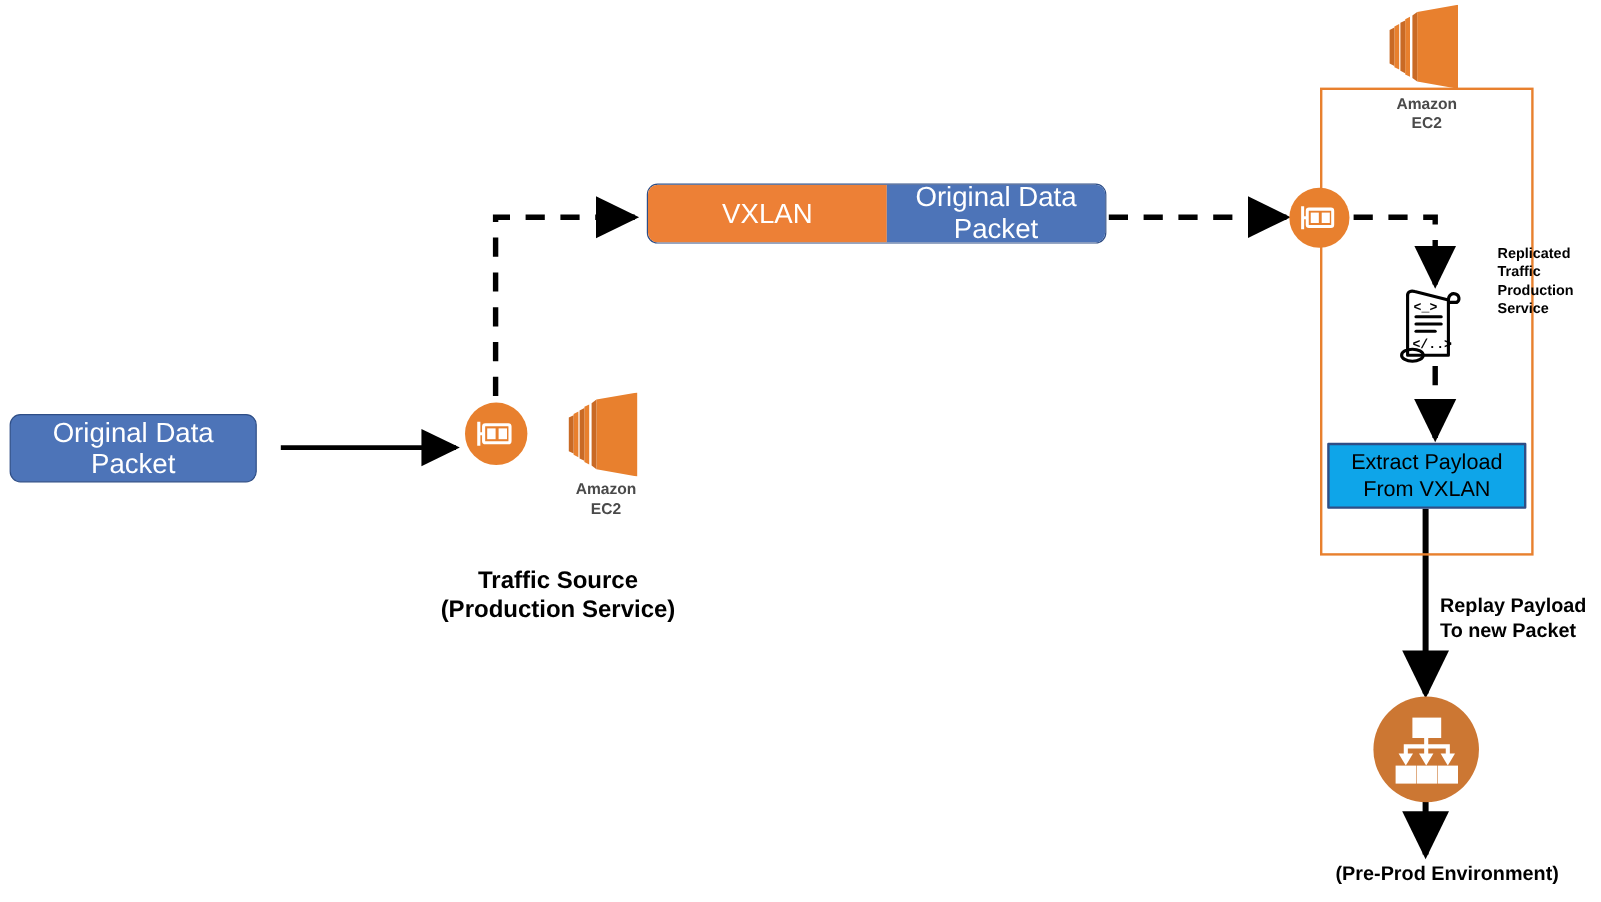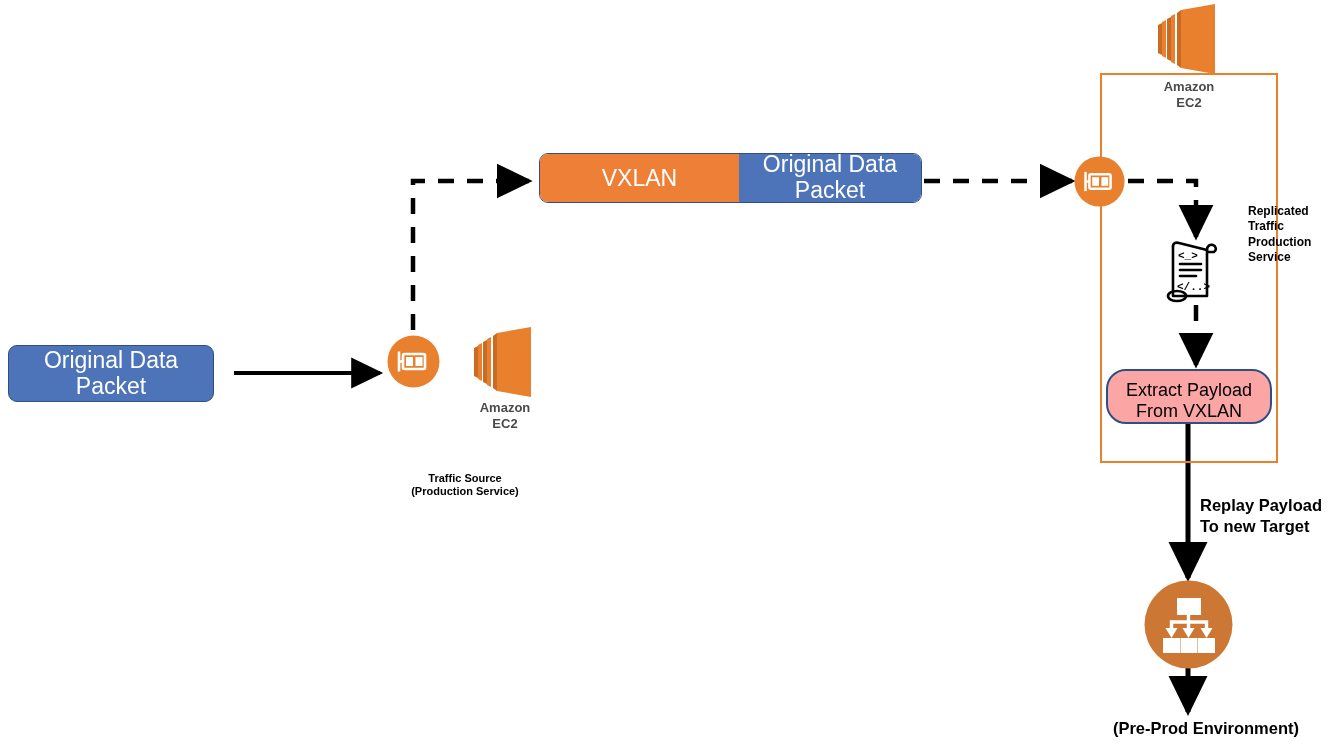--- a/index.html
+++ b/index.html
@@ -63,25 +63,25 @@
 
   
   .ec2-container {
     border: 2.5px solid #E8802E;
     background: transparent;
     box-sizing: border-box;
   }
 
   
   .extract-box {
-    background: #fca5a5;
+    background: #0ea5e9;
     border: 2px solid #2F4E86;
-    border-radius: 20px;
-    display: flex;
-    align-items: flex-end;
+    border-radius: 1px;
+    display: flex;
+    align-items: center;
     justify-content: center;
     text-align: center;
     font-size: 18px;
     line-height: 1.18;
     color: #000000;
     box-sizing: border-box;
   }
 
   
   .label {
@@ -188,21 +188,21 @@
       <polygon points="12,15 16,13 16,57 12,55" fill="#C96A25"></polygon>
       <polygon points="7,18 11,16 11,54 7,52" fill="#E8802E"></polygon>
       <polygon points="3,21 7,19 7,51 3,49" fill="#C96A25"></polygon>
     </svg>
   </div>
   <div class="abs aws-caption" style="left:462px; top:400px; width:86px;">
     <span>Amazon</span><br>
     <span>EC2</span>
   </div>
 
-  <div class="abs label" style="left:345px; top:472px; width:240px; font-size:11px;">
+  <div class="abs label" style="left:345px; top:472px; width:240px; font-size:20px;">
     <span>Traffic Source</span><br>
     <span>(Production Service)</span>
   </div>
 
   <div class="abs" style="left:1155px; top:4px; width:68px; height:70px;">
     <svg class="icon-svg" width="68" height="70" viewBox="0 0 68 70">
       <polygon points="26,6 60,0 60,70 26,64" fill="#E8802E"></polygon>
       <polygon points="22,9 26,6 26,64 22,61" fill="#C96A25"></polygon>
       <polygon points="16,12 20,10 20,60 16,58" fill="#E8802E"></polygon>
       <polygon points="12,15 16,13 16,57 12,55" fill="#C96A25"></polygon>
@@ -255,21 +255,21 @@
 
   <div class="abs extract-box" style="left:1106px; top:369px; width:166px; height:55px;">
     <span>
       <span>Extract Payload</span><br>
       <span>From VXLAN</span>
     </span>
   </div>
 
   <div class="abs label label-left" style="left:1200px; top:495px; width:140px; font-size:16.5px; line-height:1.3;">
     <span>Replay Payload</span><br>
-    <span>To new Target</span>
+    <span>To new Packet</span>
   </div>
 
   <div class="abs" style="left:1144px; top:580px; width:89px; height:89px;">
     <svg class="icon-svg" width="89" height="89" viewBox="0 0 89 89">
       <circle cx="44.5" cy="44.5" r="44" fill="#CC7733"></circle>
       <g fill="#ffffff">
         <rect x="33" y="18" width="24" height="17"></rect>
         <rect x="19" y="58" width="17" height="15"></rect>
         <rect x="36.5" y="58" width="17" height="15"></rect>
         <rect x="54" y="58" width="17" height="15"></rect>

